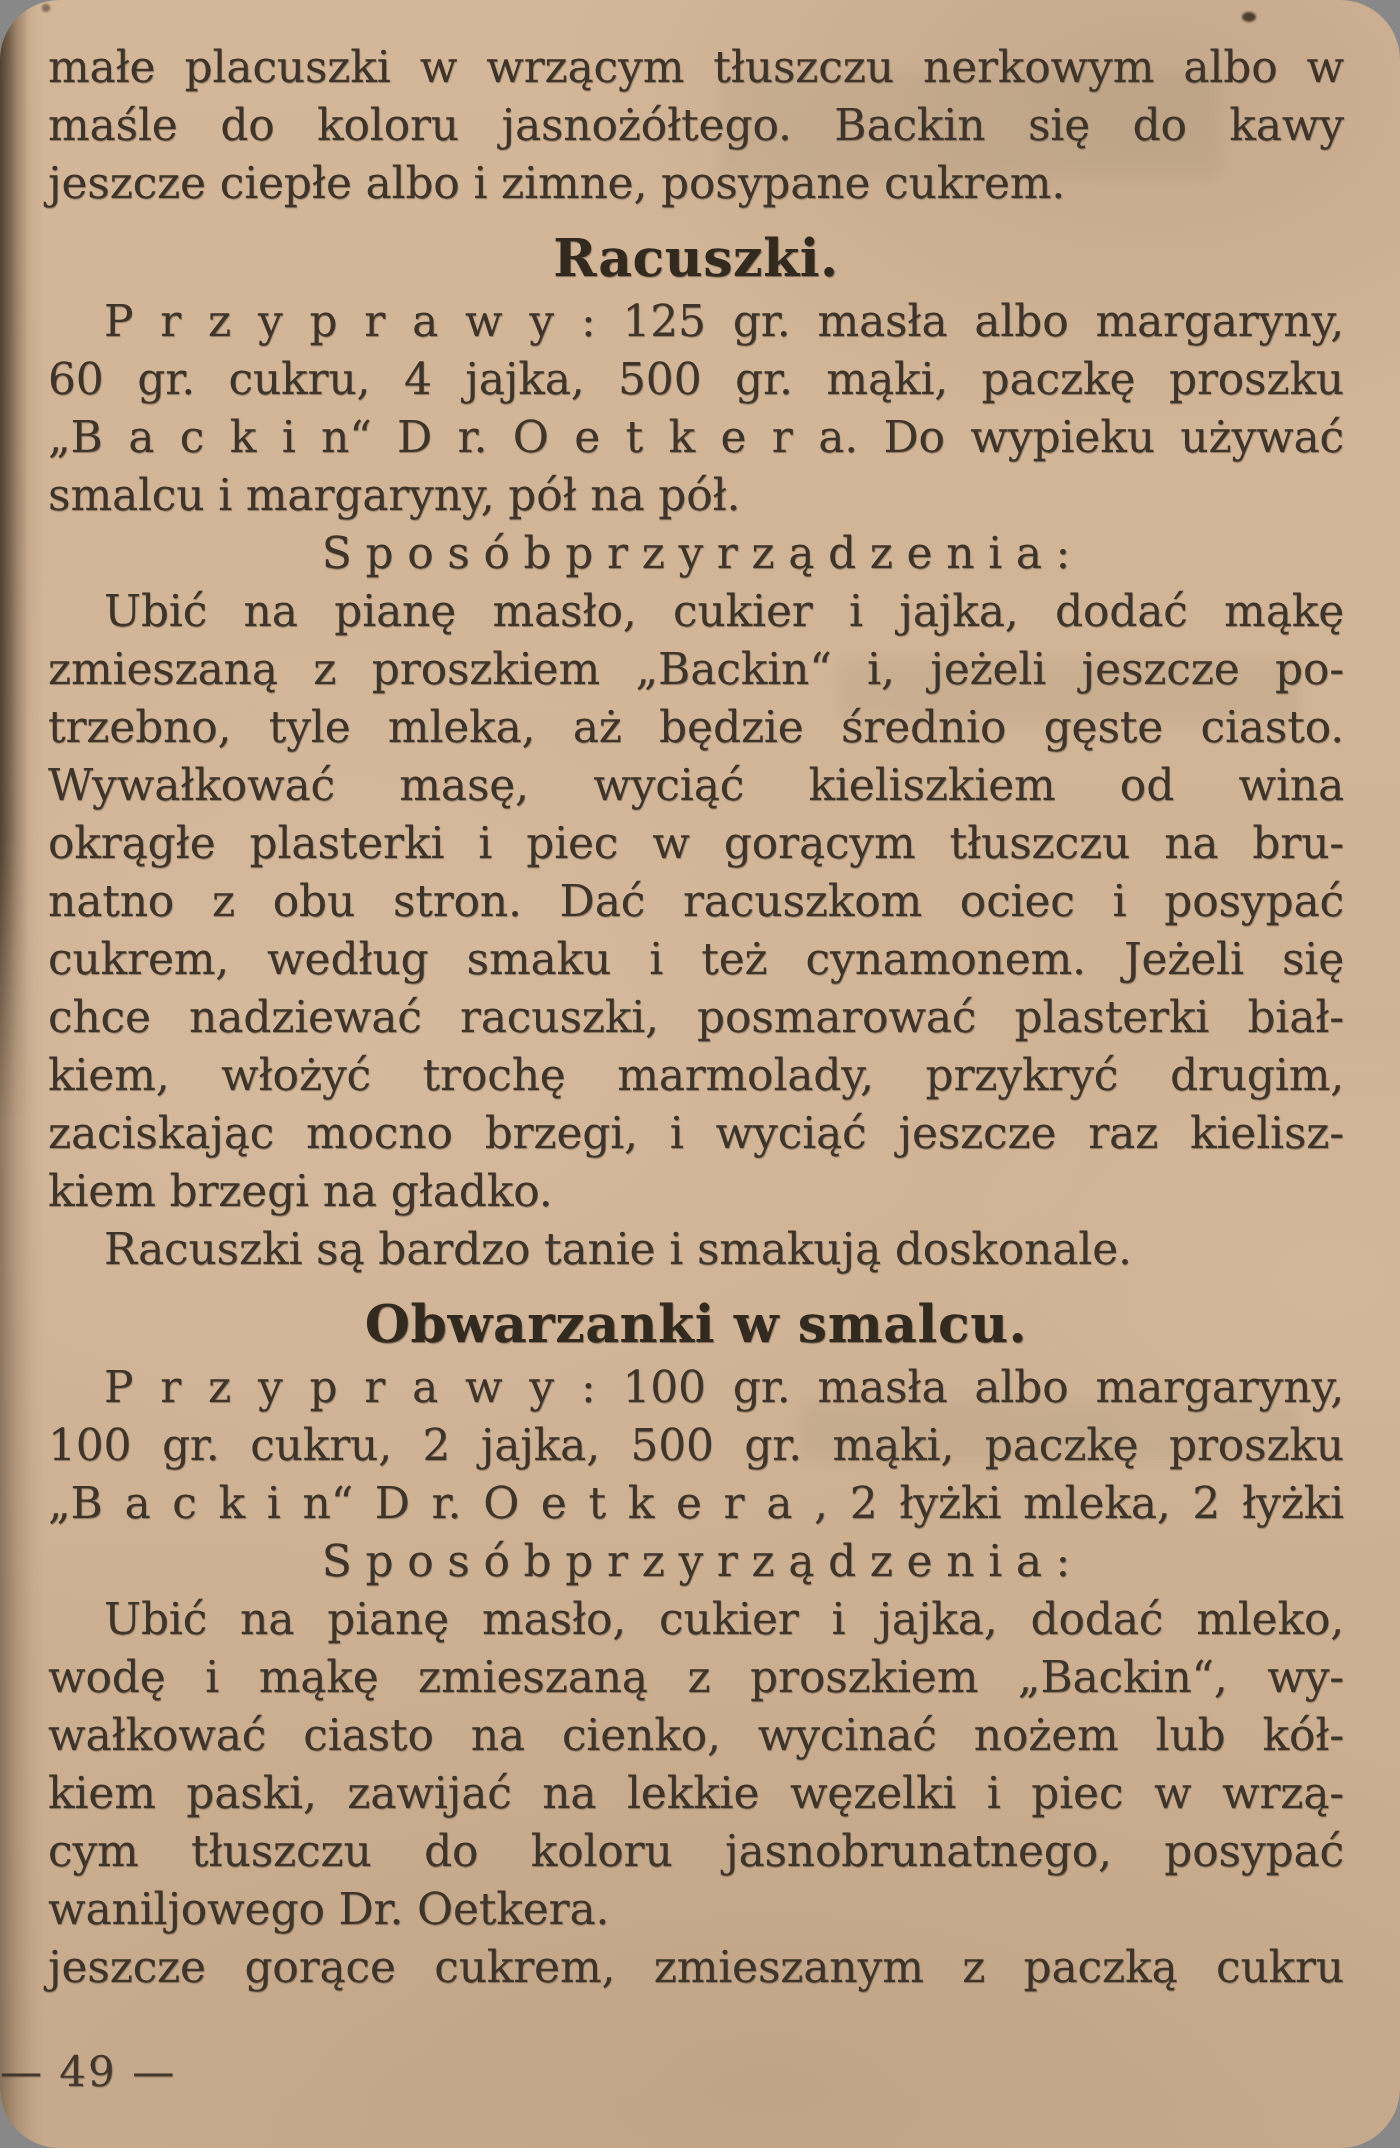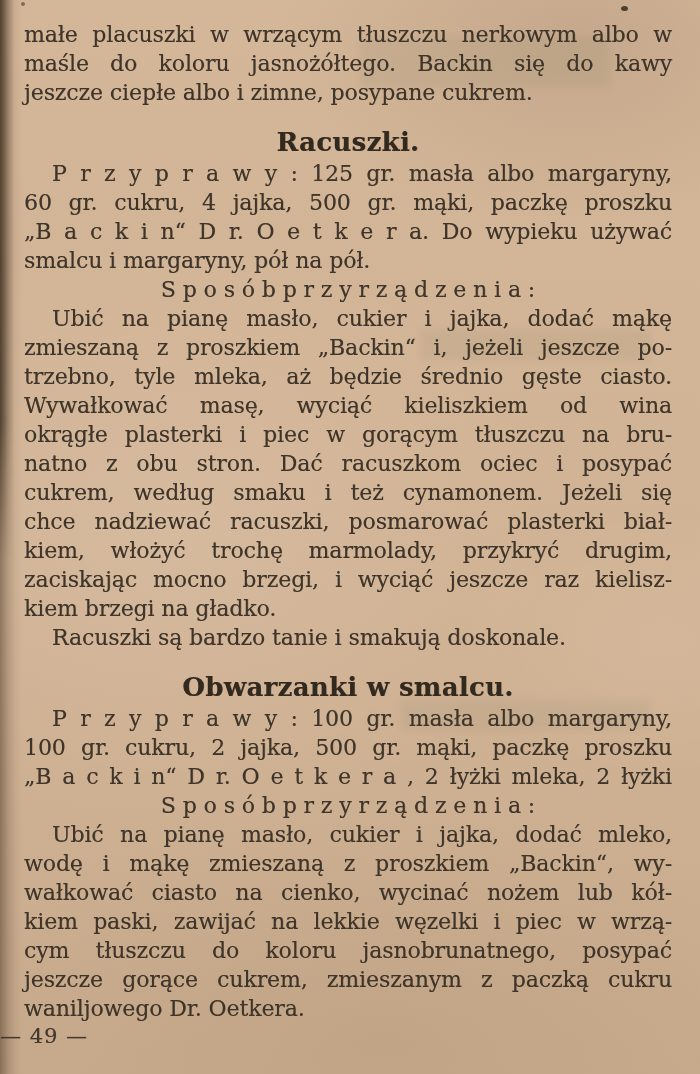--- a/index.html
+++ b/index.html
@@ -9,20 +9,21 @@
     height: 1074px;
     overflow: hidden;
     font-family: "DejaVu Serif", "Liberation Serif", serif;
     color: #3e342a;
     background:
       radial-gradient(ellipse 420px 260px at 82% 4%, rgba(140,115,92,0.20), transparent 70%),
       radial-gradient(ellipse 520px 420px at 25% 50%, rgba(255,241,220,0.12), transparent 75%),
       radial-gradient(ellipse 650px 320px at 55% 97%, rgba(150,122,95,0.16), transparent 72%),
       radial-gradient(ellipse 300px 200px at 95% 60%, rgba(255,238,214,0.10), transparent 70%),
       linear-gradient(180deg, #d4b698 0%, #d0b294 55%, #c9ab8d 100%);
+    border-radius: 30px;
   }
   .gutter {
     position: absolute; left: 0; top: 0; width: 22px; height: 100%;
     background: linear-gradient(to right, rgba(58,42,26,0.45), rgba(80,58,38,0.20) 40%, rgba(100,78,56,0.08) 70%, rgba(0,0,0,0));
     pointer-events: none;
   }
   .gutter-strong {
     position: absolute; left: 0; top: 0; width: 14px; height: 560px;
     background: linear-gradient(to right, rgba(32,22,12,0.55), rgba(50,36,22,0.22) 55%, rgba(0,0,0,0));
     -webkit-mask-image: linear-gradient(to bottom, #000 75%, transparent 100%);
@@ -50,21 +51,21 @@
     text-shadow: 0.3px 0.3px 0.5px rgba(60,48,36,0.45);
   }
   .line { text-align: left; white-space: normal; }
   .just { text-align: justify; text-align-last: justify; }
   .ind  { padding-left: 28px; }
   .title {
     text-align: center; text-align-last: center;
     font-weight: bold;
     font-size: 26px;
     line-height: 34px;
-    margin-top: 18px;
+    margin-top: 6px;
     color: #32291f;
     letter-spacing: 0.3px;
     text-shadow: 0.4px 0.4px 0.5px rgba(45,35,25,0.5);
   }
   .label { text-align: center; text-align-last: center; }
   .pagenum {
     position: absolute; top: 1024px; left: 0; width: 100%;
     text-align: left;
     font-size: 21px;
     letter-spacing: 1px;
@@ -109,18 +110,18 @@
       <div class="title">Obwarzanki w smalcu.</div>
       <div class="line just ind">P r z y p r a w y :  100 gr. masła albo margaryny,</div>
       <div class="line just">100 gr. cukru, 2 jajka, 500 gr. mąki, paczkę proszku</div>
       <div class="line just">„B a c k i n“ D r. O e t k e r a , 2 łyżki mleka, 2 łyżki</div>
       <div class="label">S p o s ó b  p r z y r z ą d z e n i a :</div>
       <div class="line just ind">Ubić na pianę masło, cukier i jajka, dodać mleko,</div>
       <div class="line just">wodę i mąkę zmieszaną z proszkiem „Backin“, wy-</div>
       <div class="line just">wałkować ciasto na cienko, wycinać nożem lub kół-</div>
       <div class="line just">kiem paski, zawijać na lekkie węzelki i piec w wrzą-</div>
       <div class="line just">cym tłuszczu do koloru jasnobrunatnego, posypać</div>
+      <div class="line">waniljowego Dr. Oetkera.</div>
       <div class="line just">jeszcze gorące cukrem, zmieszanym z paczką cukru</div>
-      <div class="line">waniljowego Dr. Oetkera.</div>
     </div>
 
   <div class="pagenum">— 49 —</div>
 </div>
 
 </body></html>

